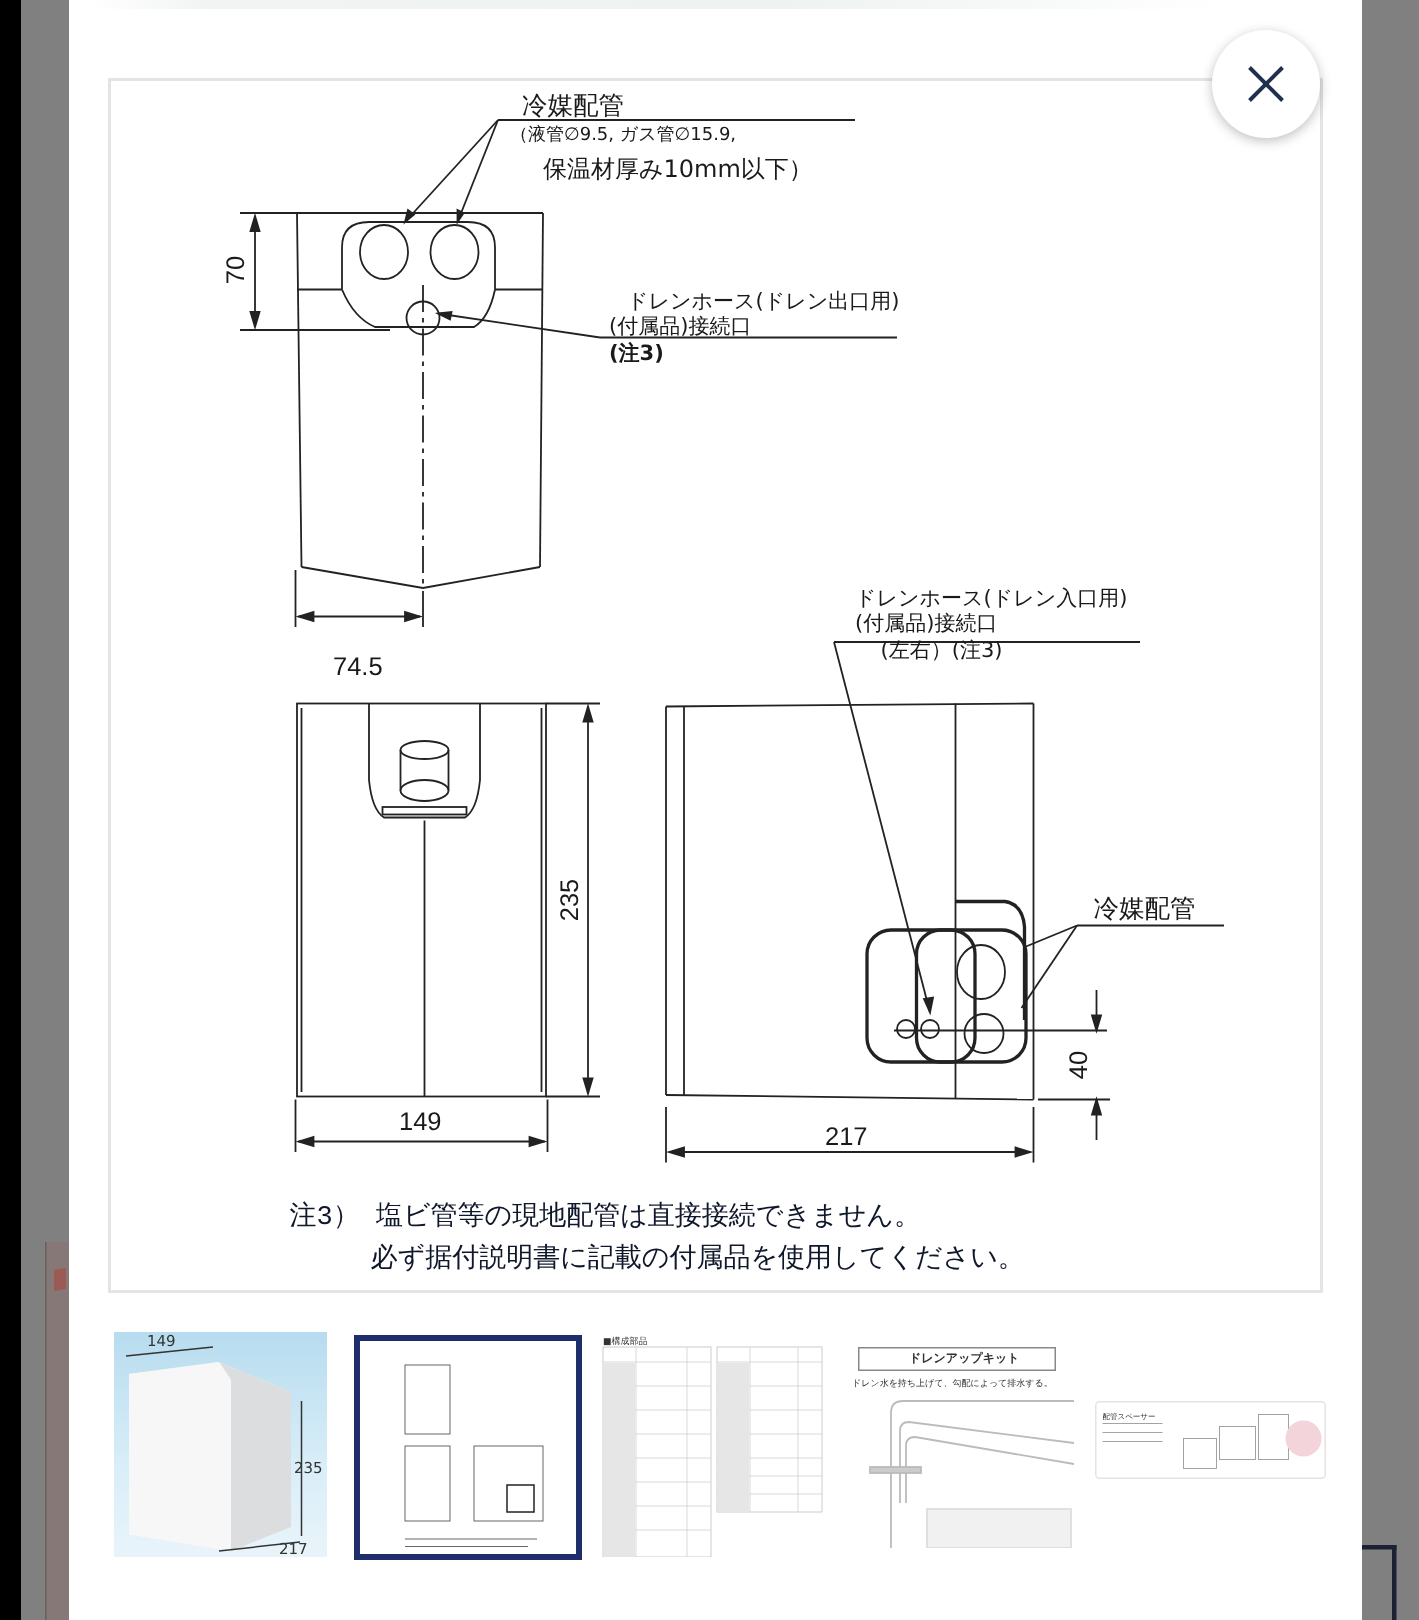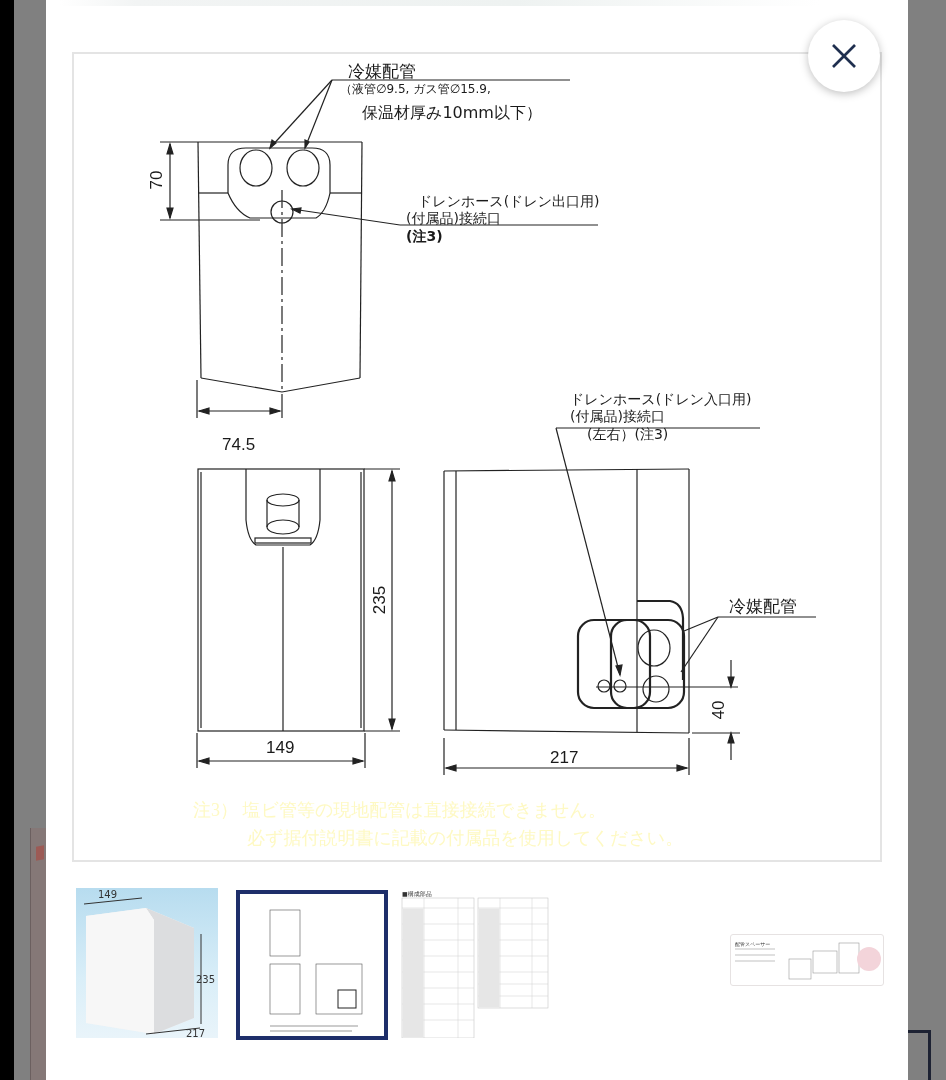--- a/index.html
+++ b/index.html
@@ -11,21 +11,21 @@
   .bg-right-frame{position:absolute;left:908px;top:1030px;width:20px;height:60px;border-top:3px solid #1d2233;border-right:3px solid #1d2233;}
   .modal{position:absolute;left:46px;top:0;width:862px;height:1080px;background:#fff;}
   .modal-topstrip{position:absolute;left:60px;top:0;width:760px;height:6px;background:linear-gradient(90deg,#fff 0%,#f2f4f4 10%,#eef2f1 60%,#fff 100%);}
   .main-frame{position:absolute;left:72px;top:52px;width:810px;height:810px;border:2px solid #e4e4e4;background:#fff;box-sizing:border-box;}
   .close-btn{position:absolute;left:808px;top:20px;width:72px;height:72px;border-radius:50%;background:#fff;box-shadow:0 2px 8px rgba(0,0,0,0.25);display:flex;align-items:center;justify-content:center;cursor:pointer;}
   .close-btn svg{width:28px;height:28px;}
   .drawing{position:absolute;left:0;top:0;width:946px;height:1080px;pointer-events:none;}
   .lbl{position:absolute;font-family:"DejaVu Sans",sans-serif;color:#1a1a1a;white-space:nowrap;line-height:1.1;}
   .dim{position:absolute;font-family:"Liberation Sans",sans-serif;color:#1a1a1a;font-size:17px;white-space:nowrap;}
   .dim.rot{transform:rotate(-90deg);transform-origin:center;}
-  .note{position:absolute;font-family:Liberation Serif, serif;font-size:18px;color:#fef9c3;white-space:nowrap;}
+  .note{position:absolute;font-family:Liberation Mono, monospace;font-size:18px;color:#0f172a;white-space:nowrap;}
   .thumbs{position:absolute;left:70px;top:884px;width:820px;height:160px;}
   .thumb{position:absolute;top:0;width:150px;height:156px;box-sizing:border-box;overflow:hidden;cursor:pointer;}
   .thumb.selected{border:4px solid #1e2e6a;}
   .t1{left:6px;top:4px;width:142px;height:150px;background:linear-gradient(180deg,#b7dcef 0%,#d9eef8 60%,#e9f4fa 100%);}
   .t2{left:166px;top:6px;width:152px;height:150px;background:#fff;}
   .t3{left:330px;top:4px;width:150px;height:152px;background:#fff;}
   .t4{left:496px;top:8px;width:150px;height:148px;background:#fff;}
   .t5{left:660px;top:50px;width:154px;height:52px;background:#fff;border:1px solid #e6e2e2;border-radius:3px;}
   .tiny{position:absolute;font-family:"DejaVu Sans",sans-serif;color:#333;white-space:nowrap;}
 </style>
@@ -223,20 +223,32 @@
           <line x1="100" y1="10" x2="100" y2="120"></line>
           <line x1="132" y1="10" x2="132" y2="120"></line>
       </g>
       <g fill="#e6e6e6" stroke="none">
           <rect x="2.5" y="20.5" width="21" height="129"></rect>
           <rect x="78.5" y="20.5" width="21" height="99"></rect>
         </g>
     </svg>
   </div>
 
+  <div class="thumb t4">
+    <div style="position:absolute;left:6px;top:6px;width:130px;height:14px;border:1px solid #888;"></div>
+    <span class="tiny" style="left:40px;top:8px;font-size:8px;font-weight:bold;">ドレンアップキット</span>
+    <span class="tiny" style="left:2px;top:26px;font-size:6px;">ドレン水を持ち上げて、勾配によって排水する。</span>
+    <svg width="150" height="140" viewBox="0 0 150 140" fill="none" stroke="#bbb" stroke-width="1.2">
+      <path d="M28,140 L28,50 Q28,42 36,42 L150,42"></path>
+      <path d="M34,110 L34,62 Q34,56 40,56 L150,70"></path>
+      <path d="M38,110 L38,72 Q38,66 44,66 L150,84"></path>
+      <rect x="14" y="86" width="34" height="4" fill="#ccc"></rect>
+      <rect x="52" y="114" width="96" height="26" fill="#f1f1f1" stroke="#ddd"></rect>
+    </svg>
+  </div>
 
   <div class="thumb t5">
     <span class="tiny" style="left:4px;top:6px;font-size:5px;">配管スペーサー</span>
     <svg width="154" height="52" viewBox="0 0 154 52" fill="none" stroke="#999" stroke-width="0.6">
       <line x1="4" y1="14" x2="44" y2="14"></line>
         <line x1="4" y1="20" x2="44" y2="20"></line>
         <line x1="4" y1="26" x2="44" y2="26"></line>
       <rect x="58" y="24" width="22" height="20"></rect>
       <rect x="82" y="16" width="24" height="22"></rect>
       <rect x="108" y="8" width="20" height="30"></rect>

